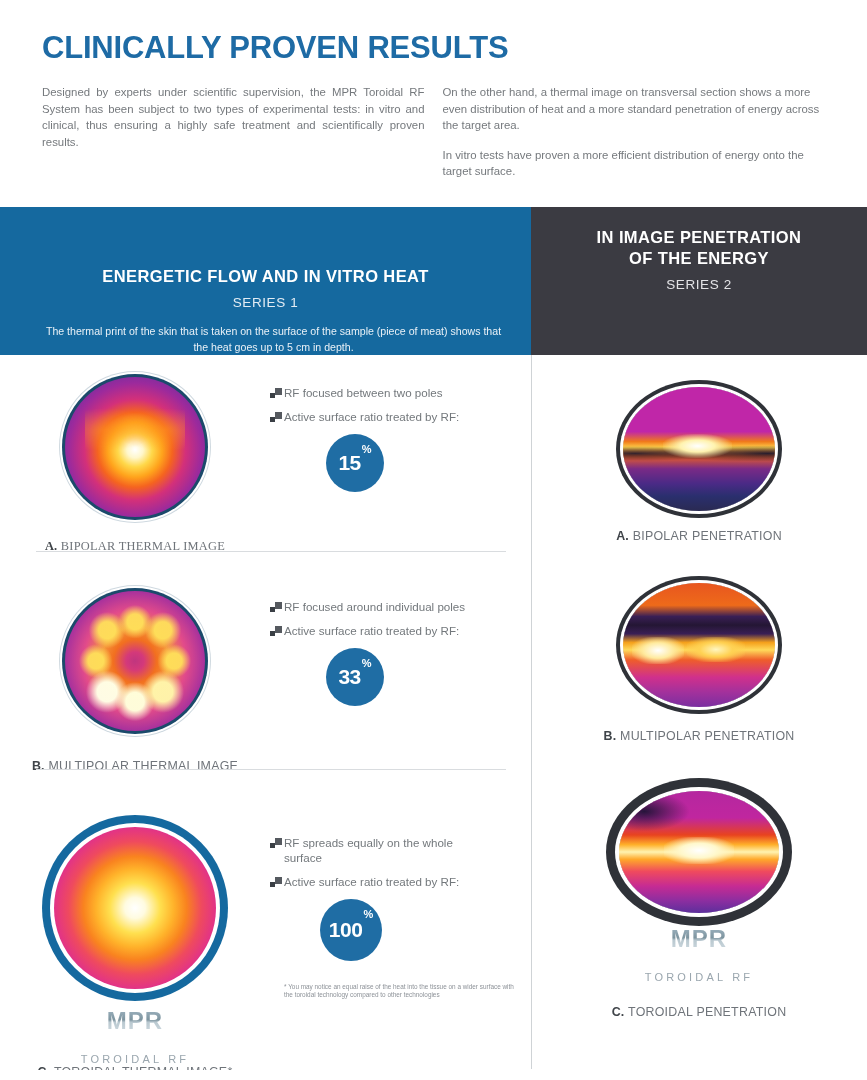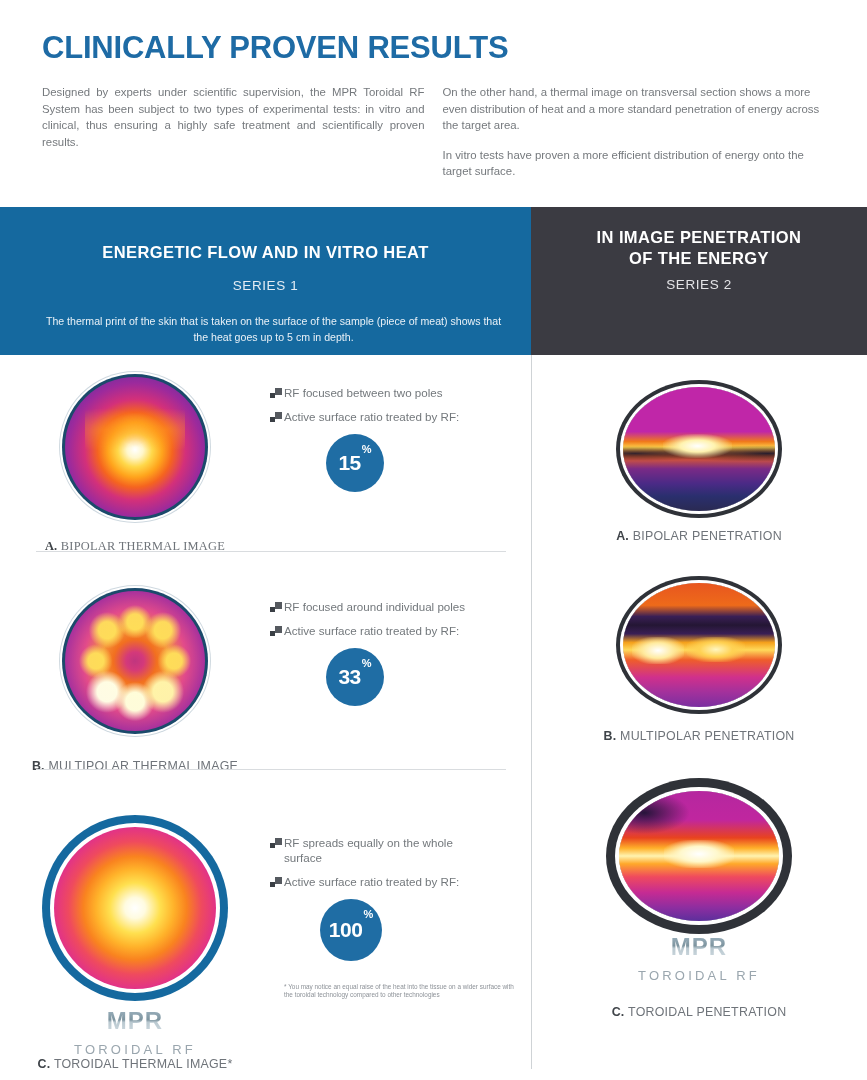--- a/index.html
+++ b/index.html
@@ -25,22 +25,22 @@
   }
   .intro-cols{display:flex;gap:18px;}
   .intro-col{width:383px;font-size:11.4px;line-height:16.5px;color:#75797d;}
   .intro-col.just{text-align:justify;}
   .intro-col p{margin:0 0 13px 0;}
 
   
   .banner{display:flex;margin-top:14px;height:148px;}
   .banner .left{
     width:531px;background:#15699f;color:#ffffff;
-    display:flex;flex-direction:column;align-items:center;justify-content:center;
-    padding-top:26px;box-sizing:border-box;gap:7px;
+    display:flex;flex-direction:column;align-items:center;justify-content:flex-end;
+    padding-top:26px;box-sizing:border-box;
   }
   .banner .right{
     width:336px;background:#3b3b42;color:#ffffff;
     display:flex;flex-direction:column;align-items:center;justify-content:flex-start;
     padding-top:20px;box-sizing:border-box;
   }
   .banner h2{
     margin:0;font-size:16.5px;font-weight:bold;letter-spacing:0.4px;text-align:center;line-height:21px;
   }
   .banner .series{
@@ -191,21 +191,21 @@
 
   
   .logo{display:flex;flex-direction:column;align-items:center;}
   .logo .word{
     font-size:24px;letter-spacing:1px;font-weight:bold;
     background:linear-gradient(180deg,#9fb4c1 0%,#7d949f 45%,#b9c8d0 55%,#cfdadf 100%);
     -webkit-background-clip:text;background-clip:text;color:transparent;
     line-height:24px;
   }
   .logo .sub{
-    font-size:13px;letter-spacing:3.2px;color:#9aa6ae;margin-top:9px;
+    font-size:11px;letter-spacing:3.2px;color:#9aa6ae;margin-top:20px;
   }
   .footnote{
     font-size:6.4px;line-height:8.6px;color:#8d9298;width:232px;margin:0 0 0 0;
   }
 
   .bottombar{position:absolute;left:0;bottom:0;width:867px;height:10px;background:#ffffff;}
 </style>
 </head>
 <body>
 

